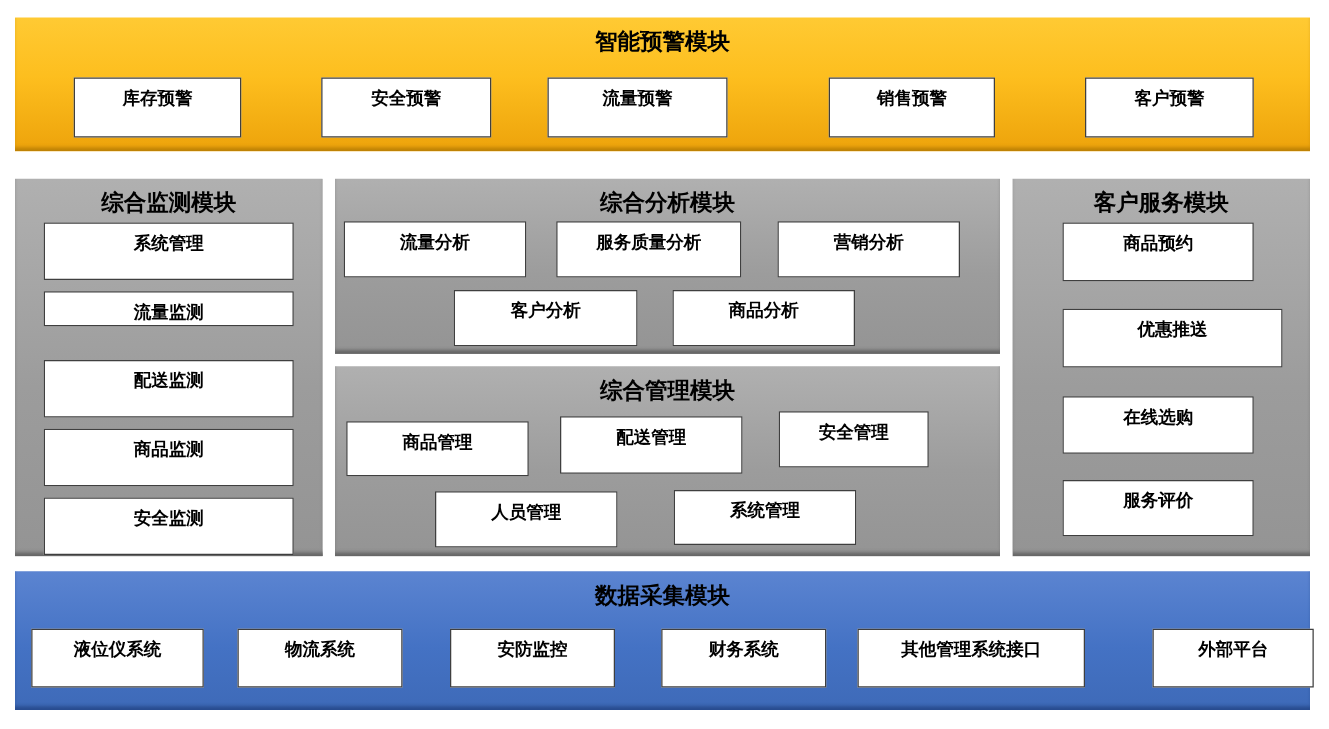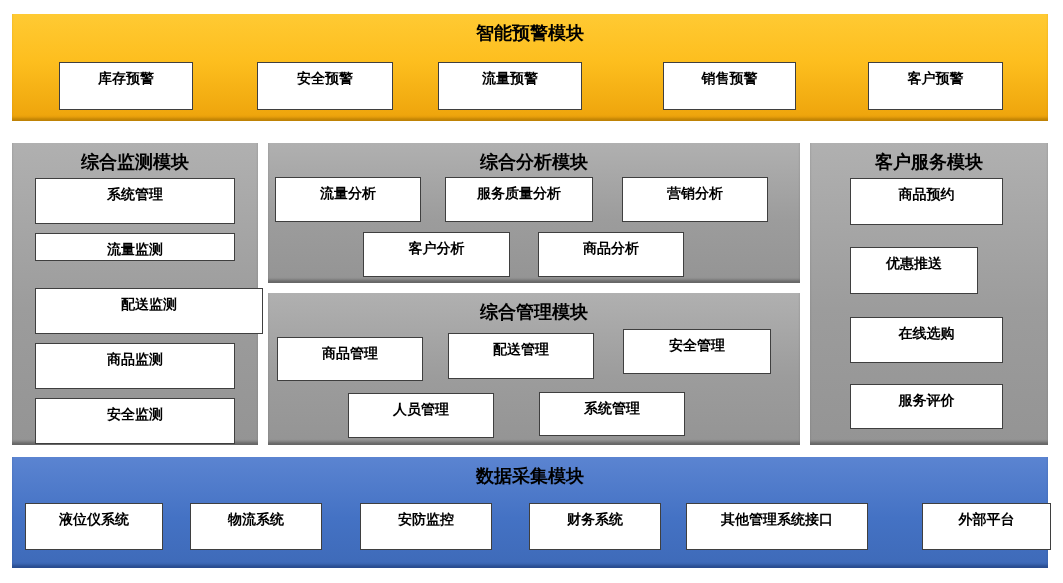--- a/index.html
+++ b/index.html
@@ -49,47 +49,47 @@
     <div class="wbox" style="left:245px;top:48px;width:136px;height:48px;">安全预警</div>
     <div class="wbox" style="left:426px;top:48px;width:144px;height:48px;">流量预警</div>
     <div class="wbox" style="left:651px;top:48px;width:133px;height:48px;">销售预警</div>
     <div class="wbox" style="left:856px;top:48px;width:135px;height:48px;">客户预警</div>
   </div>
 
   <div class="panel panel-gray panel-monitor">
     <div class="module-title">综合监测模块</div>
     <div class="wbox" style="left:23px;top:35px;width:200px;height:46px;">系统管理</div>
     <div class="wbox" style="left:23px;top:90px;width:200px;height:28px;">流量监测</div>
-    <div class="wbox" style="left:23px;top:145px;width:228px;height:46px;">配送监测</div>
+    <div class="wbox" style="left:23px;top:145px;width:200px;height:46px;">配送监测</div>
     <div class="wbox" style="left:23px;top:200px;width:200px;height:46px;">商品监测</div>
     <div class="wbox" style="left:23px;top:255px;width:200px;height:46px;">安全监测</div>
   </div>
 
   <div class="panel panel-gray panel-analysis">
     <div class="module-title">综合分析模块</div>
     <div class="wbox" style="left:7px;top:34px;width:146px;height:45px;">流量分析</div>
     <div class="wbox" style="left:177px;top:34px;width:148px;height:45px;">服务质量分析</div>
     <div class="wbox" style="left:354px;top:34px;width:146px;height:45px;">营销分析</div>
     <div class="wbox" style="left:95px;top:89px;width:147px;height:45px;">客户分析</div>
     <div class="wbox" style="left:270px;top:89px;width:146px;height:45px;">商品分析</div>
   </div>
 
   <div class="panel panel-gray panel-management">
     <div class="module-title">综合管理模块</div>
     <div class="wbox" style="left:9px;top:44px;width:146px;height:44px;">商品管理</div>
     <div class="wbox" style="left:180px;top:40px;width:146px;height:46px;">配送管理</div>
-    <div class="wbox" style="left:355px;top:36px;width:148px;height:45px;">安全管理</div>
+    <div class="wbox" style="left:355px;top:36px;width:120px;height:45px;">安全管理</div>
     <div class="wbox" style="left:80px;top:100px;width:146px;height:45px;">人员管理</div>
     <div class="wbox" style="left:271px;top:99px;width:146px;height:44px;">系统管理</div>
   </div>
 
   <div class="panel panel-gray panel-service">
     <div class="module-title">客户服务模块</div>
     <div class="wbox" style="left:40px;top:35px;width:153px;height:47px;">商品预约</div>
-    <div class="wbox" style="left:40px;top:104px;width:128px;height:47px;">优惠推送</div>
+    <div class="wbox" style="left:40px;top:104px;width:176px;height:47px;">优惠推送</div>
     <div class="wbox" style="left:40px;top:174px;width:153px;height:46px;">在线选购</div>
     <div class="wbox" style="left:40px;top:241px;width:153px;height:45px;">服务评价</div>
   </div>
 
   <div class="banner banner-data">
     <div class="module-title">数据采集模块</div>
     <div class="wbox" style="left:13px;top:46px;width:138px;height:47px;">液位仪系统</div>
     <div class="wbox" style="left:178px;top:46px;width:132px;height:47px;">物流系统</div>
     <div class="wbox" style="left:348px;top:46px;width:132px;height:47px;">安防监控</div>
     <div class="wbox" style="left:517px;top:46px;width:132px;height:47px;">财务系统</div>

